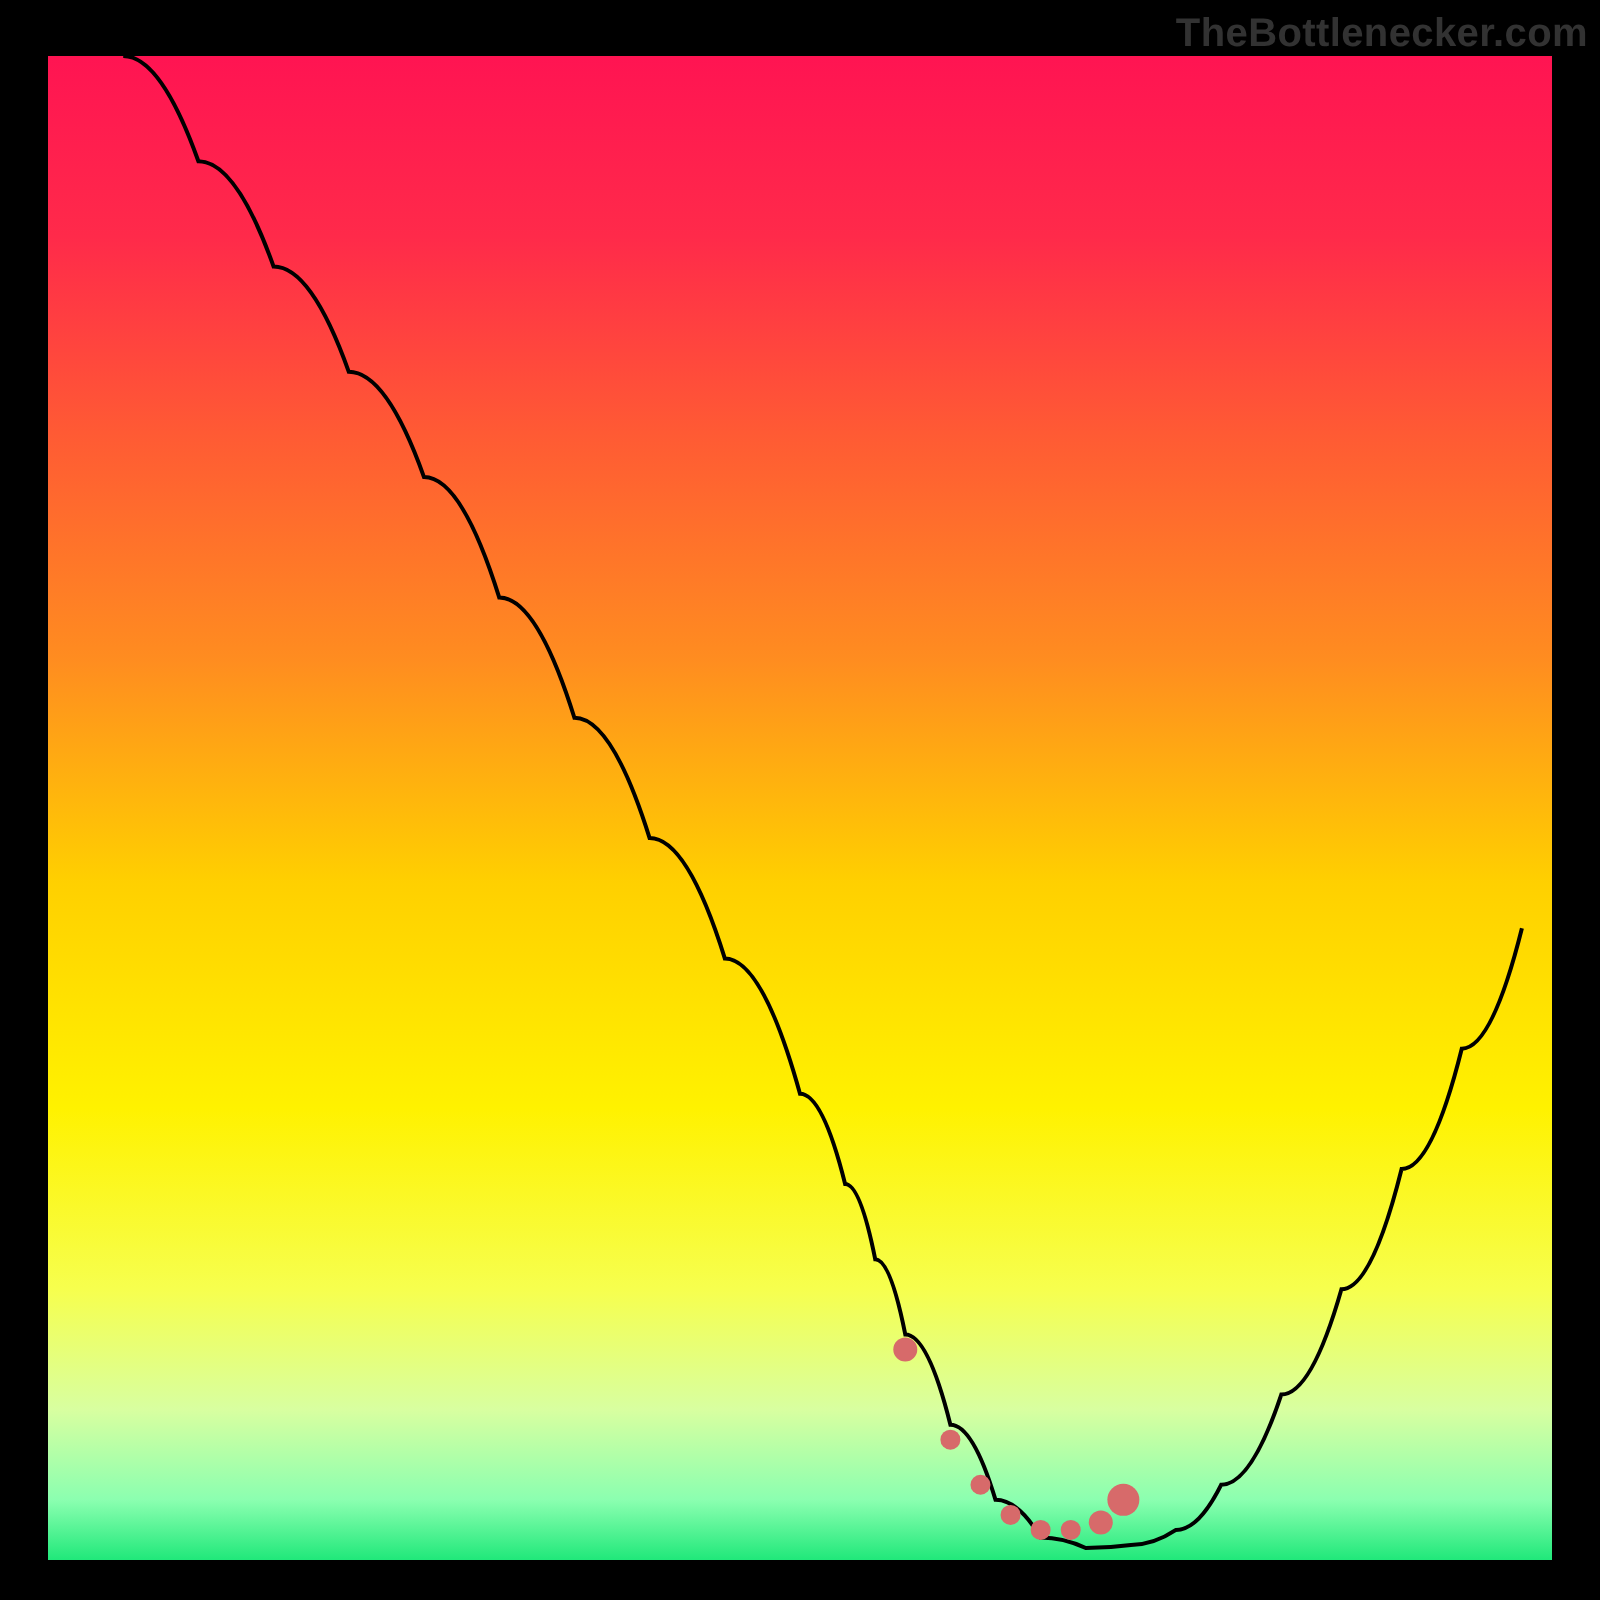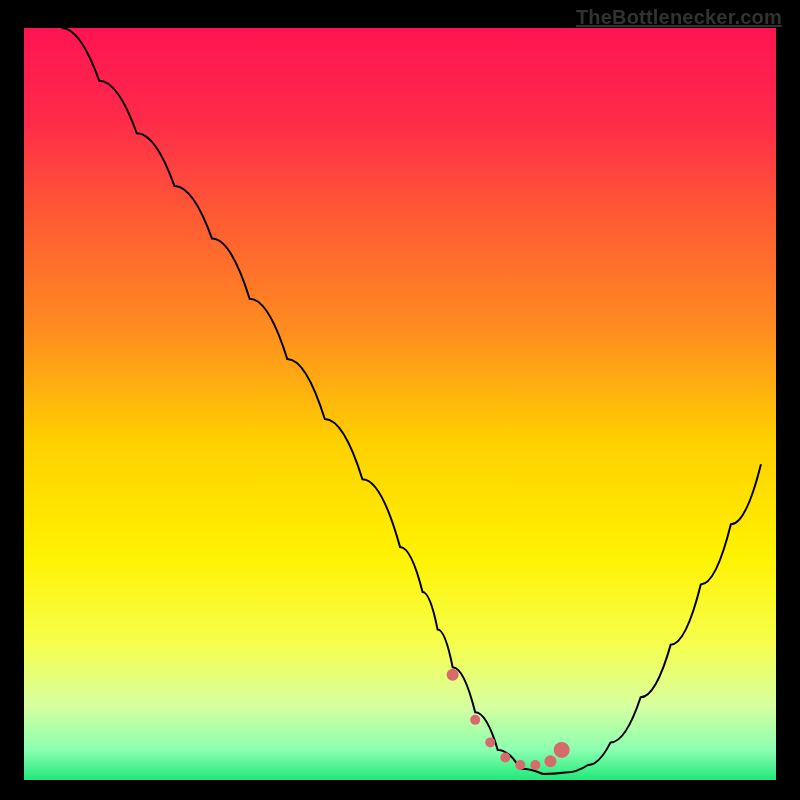--- a/index.html
+++ b/index.html
@@ -13,27 +13,26 @@
   }
   .stage {
     position: relative;
     width: 800px;
     height: 800px;
     background: #000;
   }
   .watermark {
     position: absolute;
     top: 6px;
-    right: 18px;
+    right: 6px;
     color: #323232;
     font-size: 20px;
     font-weight: 600;
     letter-spacing: 0.2px;
     user-select: none;
-    text-decoration: underline;
   }
   .plot-wrap {
     position: absolute;
     left: 24px;
     top: 28px;
     width: 752px;
     height: 752px;
     background: #000;
   }
   svg.plot {

